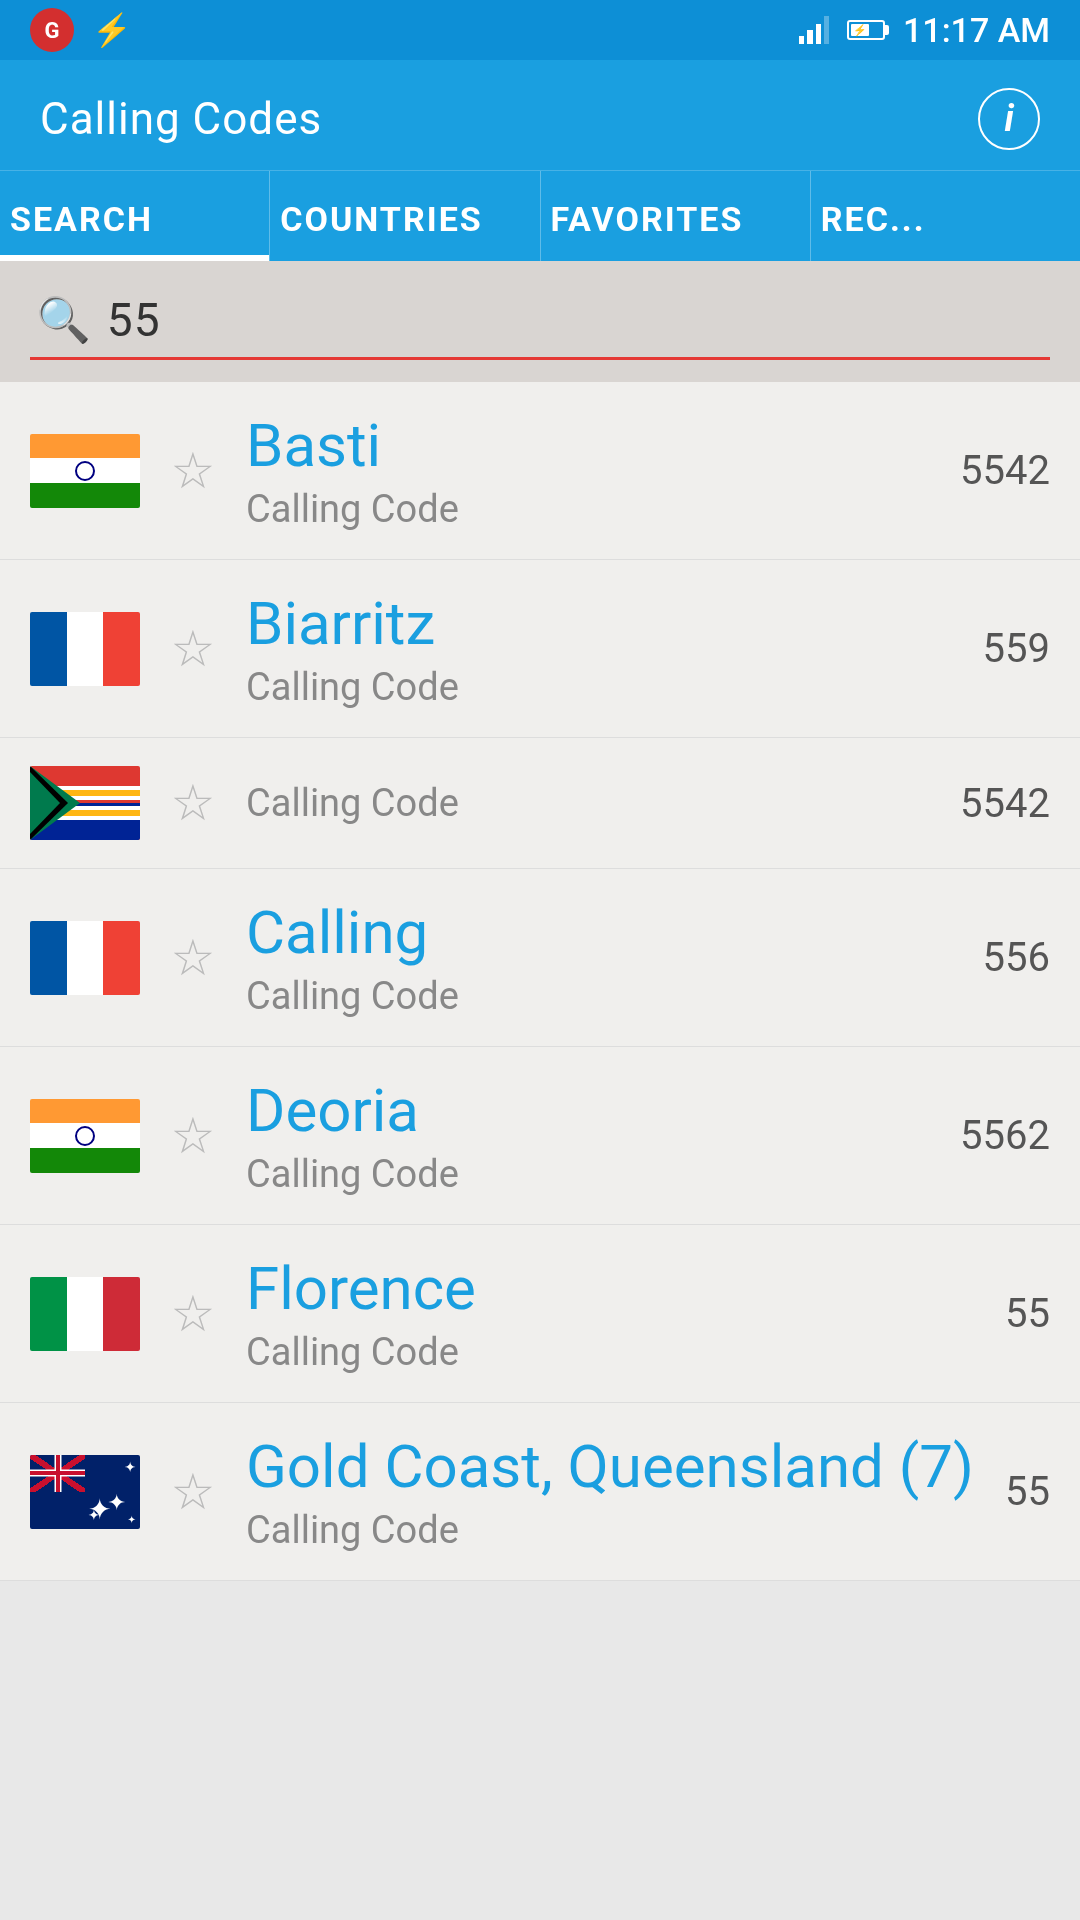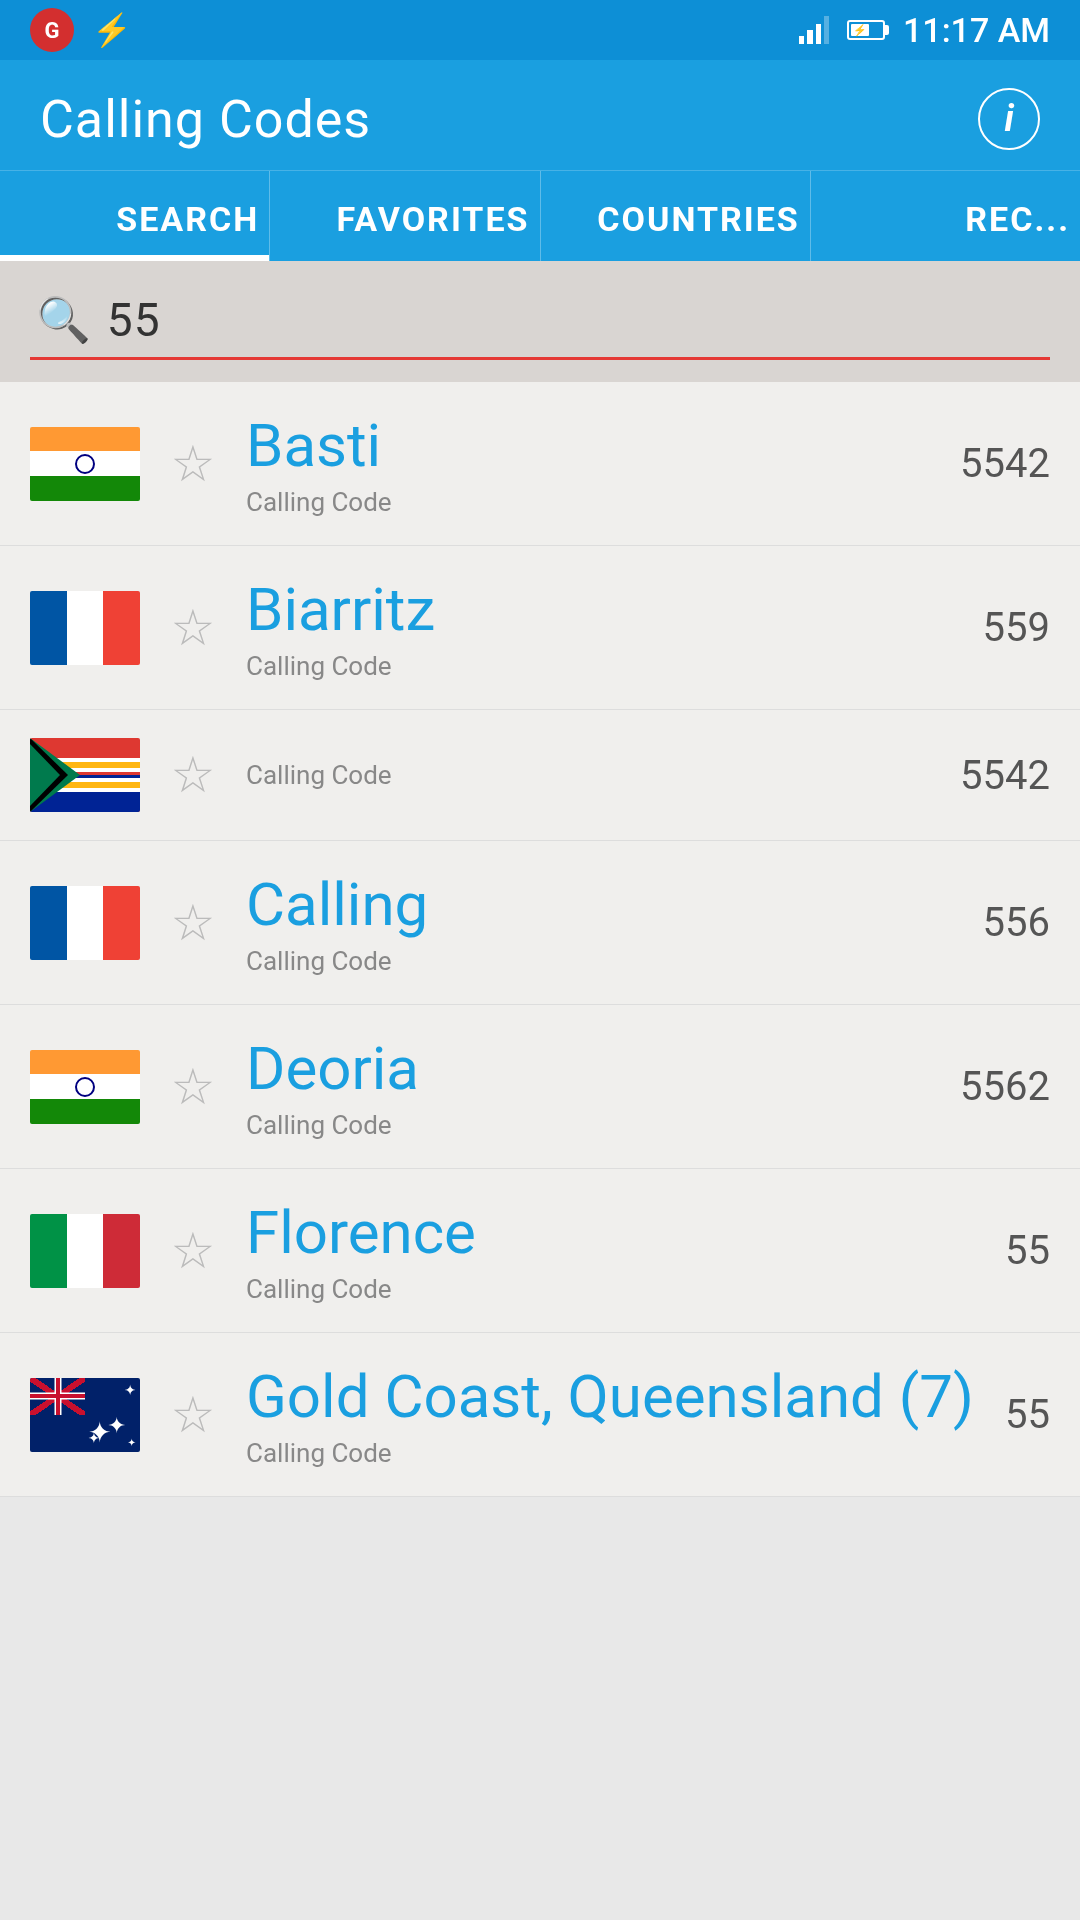--- a/index.html
+++ b/index.html
@@ -100,21 +100,21 @@
     
     .app-header {
       background: #1a9fe0;
       padding: 28px 40px 0 40px;
       display: flex;
       align-items: center;
       justify-content: space-between;
     }
     .app-title {
       color: white;
-      font-size: 52px;
+      font-size: 44px;
       font-weight: 400;
       letter-spacing: 1px;
       padding-bottom: 20px;
     }
     .info-btn {
       width: 62px;
       height: 62px;
       border-radius: 50%;
       border: 2.5px solid white;
       color: white;
@@ -130,21 +130,21 @@
 
     
     .tabs {
       background: #1a9fe0;
       display: flex;
       border-top: 1px solid rgba(255,255,255,0.2);
     }
     .tab {
       flex: 1;
       color: white;
-      text-align: right;
+      text-align: left;
       padding: 28px 10px 22px;
       font-size: 34px;
       font-weight: 700;
       letter-spacing: 2px;
       cursor: pointer;
       position: relative;
       border-right: 1px solid rgba(255,255,255,0.3);
     }
     .tab:last-child { border-right: none; }
     .tab.active::after {
@@ -260,21 +260,21 @@
     .item-info {
       flex: 1;
     }
     .item-name {
       font-size: 60px;
       color: #1a9fe0;
       font-weight: 400;
       margin-bottom: 6px;
     }
     .item-label {
-      font-size: 26px;
+      font-size: 38px;
       color: #888;
     }
     .item-code {
       font-size: 40px;
       color: #555;
       font-weight: 400;
       margin-left: auto;
       flex-shrink: 0;
     }
 
@@ -363,24 +363,24 @@
 <div class="app-header">
   <h1 class="app-title">Calling Codes</h1>
   <div class="info-btn">i</div>
 </div>
 
 <div class="tabs">
   <div class="tab active">
     <span>SEARCH</span>
   </div>
   <div class="tab">
+    <span>COUNTRIES</span>
+  </div>
+  <div class="tab">
     <span>FAVORITES</span>
-  </div>
-  <div class="tab">
-    <span>COUNTRIES</span>
   </div>
   <div class="tab tab-recent">
     <span>REC...</span>
   </div>
 </div>
 
 <div class="search-container">
   <div class="search-box">
     <div class="search-icon-wrap">🔍</div>
     <div class="search-input-display">55</div>

